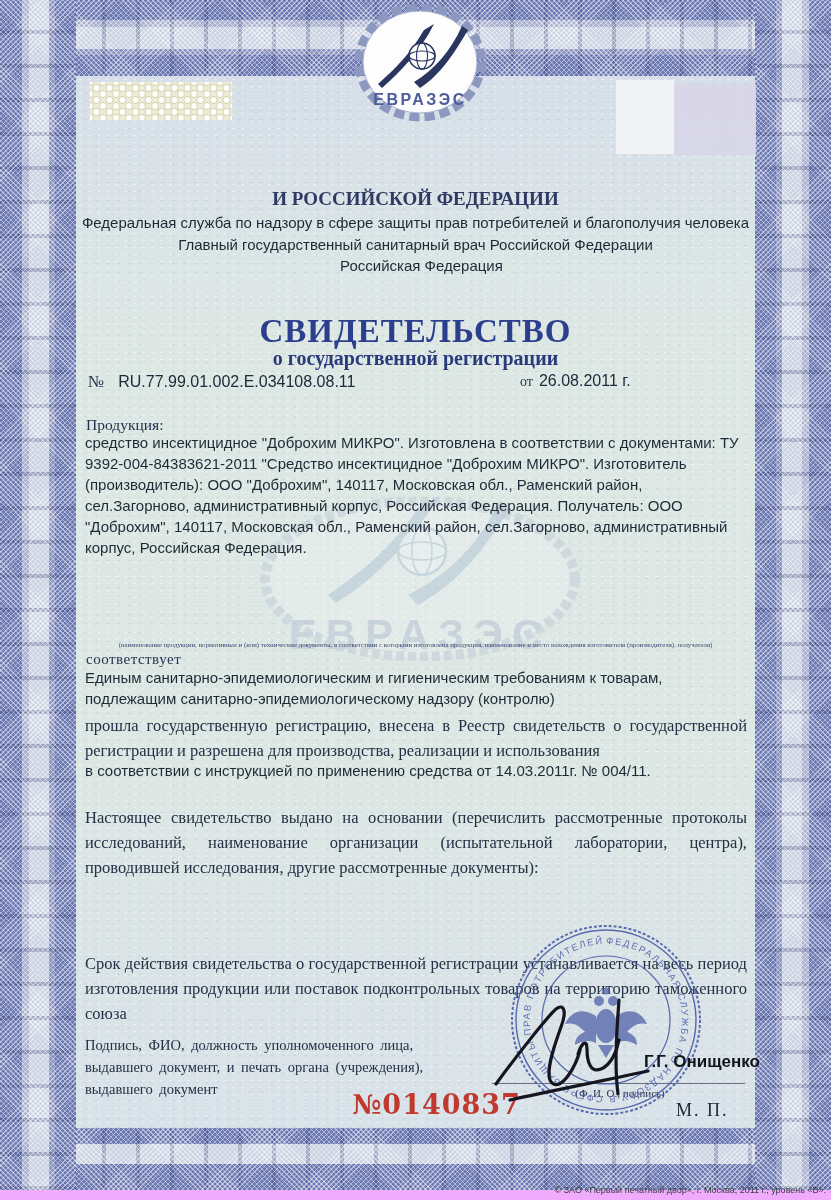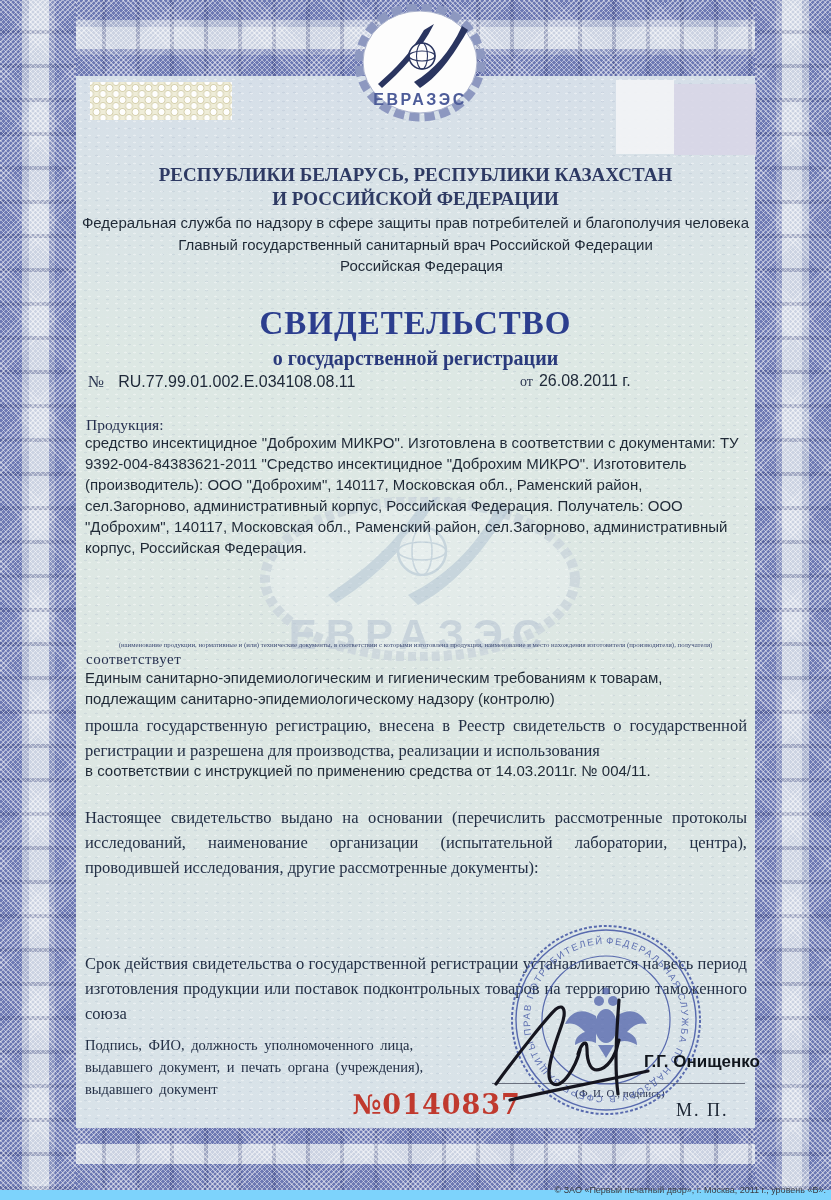--- a/index.html
+++ b/index.html
@@ -1,16 +1,16 @@
 <!DOCTYPE html>
 <html><head>
 <meta charset="utf-8">
 <style>
   html,body{margin:0;padding:0;background:#888;}
-  .page{position:relative;width:831px;height:1200px;background:#7dd3fc;overflow:hidden;
+  .page{position:relative;width:831px;height:1200px;background:#f0abfc;overflow:hidden;
         font-family:"Liberation Serif",serif;margin:0 auto;text-decoration:underline;}
   
   .band{position:absolute;}
   .band-h{
     background:
       repeating-linear-gradient(45deg, rgba(255,255,255,.45) 0 1px, rgba(255,255,255,0) 1px 3.5px),
       repeating-linear-gradient(-45deg, rgba(255,255,255,.45) 0 1px, rgba(255,255,255,0) 1px 3.5px),
       repeating-linear-gradient(90deg, rgba(40,50,110,.28) 0 4px, rgba(40,50,110,0) 4px 34px),
       linear-gradient(180deg,#6d79b3 0 20px,#aab3cf 20px 27px,#ccd3e2 27px 49px,#8a94c0 49px 55px,#6d79b3 55px 76px);
   }
@@ -59,21 +59,21 @@
   .center{text-align:center;left:76px;width:679px;}
   .h-serif{font-weight:bold;color:#2e3a63;}
   .h1{top:142px;font-size:18px;letter-spacing:.5px;}
   .h2{top:164px;font-size:19px;}
   .h3{top:188px;font-size:19px;}
   .sans{font-family:"Liberation Sans",sans-serif;color:#1f2936;}
   .a1{top:214px;font-size:15px;}
   .a2{top:236px;font-size:15px;}
   .a3{top:257px;font-size:15px;margin-left:6px;}
   .note1{top:287px;font-size:8px;color:#3c4a74;white-space:nowrap;}
-  .title-main{top:305px;font-size:33px;font-weight:bold;color:#2c3e8e;letter-spacing:1px;}
+  .title-main{top:313px;font-size:33px;font-weight:bold;color:#2c3e8e;letter-spacing:1px;}
   .title-sub{top:347px;font-size:20px;font-weight:bold;color:#2a3a7c;}
   .reg-row{top:372px;left:88px;width:655px;font-size:16px;color:#202a3a;}
   .reg-num-label{font-size:17px;color:#2a3450;}
   .reg-num{font-family:"Liberation Sans",sans-serif;margin-left:14px;}
   .reg-date{position:absolute;left:432px;top:0;}
   .reg-date-label{font-size:14px;color:#2a3450;}
   .reg-date-val{font-family:"Liberation Sans",sans-serif;margin-left:6px;font-size:16px;}
   .prod-label{top:416px;left:86px;font-size:15.5px;color:#263050;}
   .prod-text{top:432px;left:85px;width:662px;font-size:15px;line-height:21px;text-align:left;}
   .note2{top:641px;font-size:6.8px;color:#3c4a74;white-space:nowrap;}
@@ -132,21 +132,20 @@
         <path d="M70 98 C108 72 136 48 162 8 L180 0 C152 48 116 82 78 106 Z" fill="#9fb4cc"></path>
         <path d="M242 4 C220 48 190 78 150 98 L160 108 C204 84 230 46 252 12 Z" fill="#9fb4cc"></path>
         <circle cx="164" cy="54" r="24" fill="rgba(245,248,250,.8)" stroke="#9fb4cc" stroke-width="2.5"></circle>
         <ellipse cx="164" cy="54" rx="10" ry="24" fill="none" stroke="#9fb4cc" stroke-width="1.6"></ellipse>
         <ellipse cx="164" cy="54" rx="24" ry="9" fill="none" stroke="#9fb4cc" stroke-width="1.6"></ellipse>
       </g>
       <text x="162" y="152" text-anchor="middle" font-family="Liberation Sans, sans-serif" font-size="42" font-weight="bold" letter-spacing="9" fill="#b8c4d5">ЕВРАЗЭС</text>
     </svg>
   </div>
 
-  <div class="tb center h-serif h2">РЕСПУБЛИКИ БЕЛАРУСЬ, РЕСПУБЛИКИ КАЗАХСТАН</div>
   <div class="tb center h-serif h3">И РОССИЙСКОЙ ФЕДЕРАЦИИ</div>
   <div class="tb center sans a1">Федеральная служба по надзору в сфере защиты прав потребителей и благополучия человека</div>
   <div class="tb center sans a2">Главный государственный санитарный врач Российской Федерации</div>
   <div class="tb center sans a3">Российская Федерация</div>
 
   <div class="tb center title-main">СВИДЕТЕЛЬСТВО</div>
   <div class="tb center title-sub">о государственной регистрации</div>
 
   <div class="tb reg-row">
     <span class="reg-num-label">№</span><span class="reg-num">RU.77.99.01.002.Е.034108.08.11</span>

